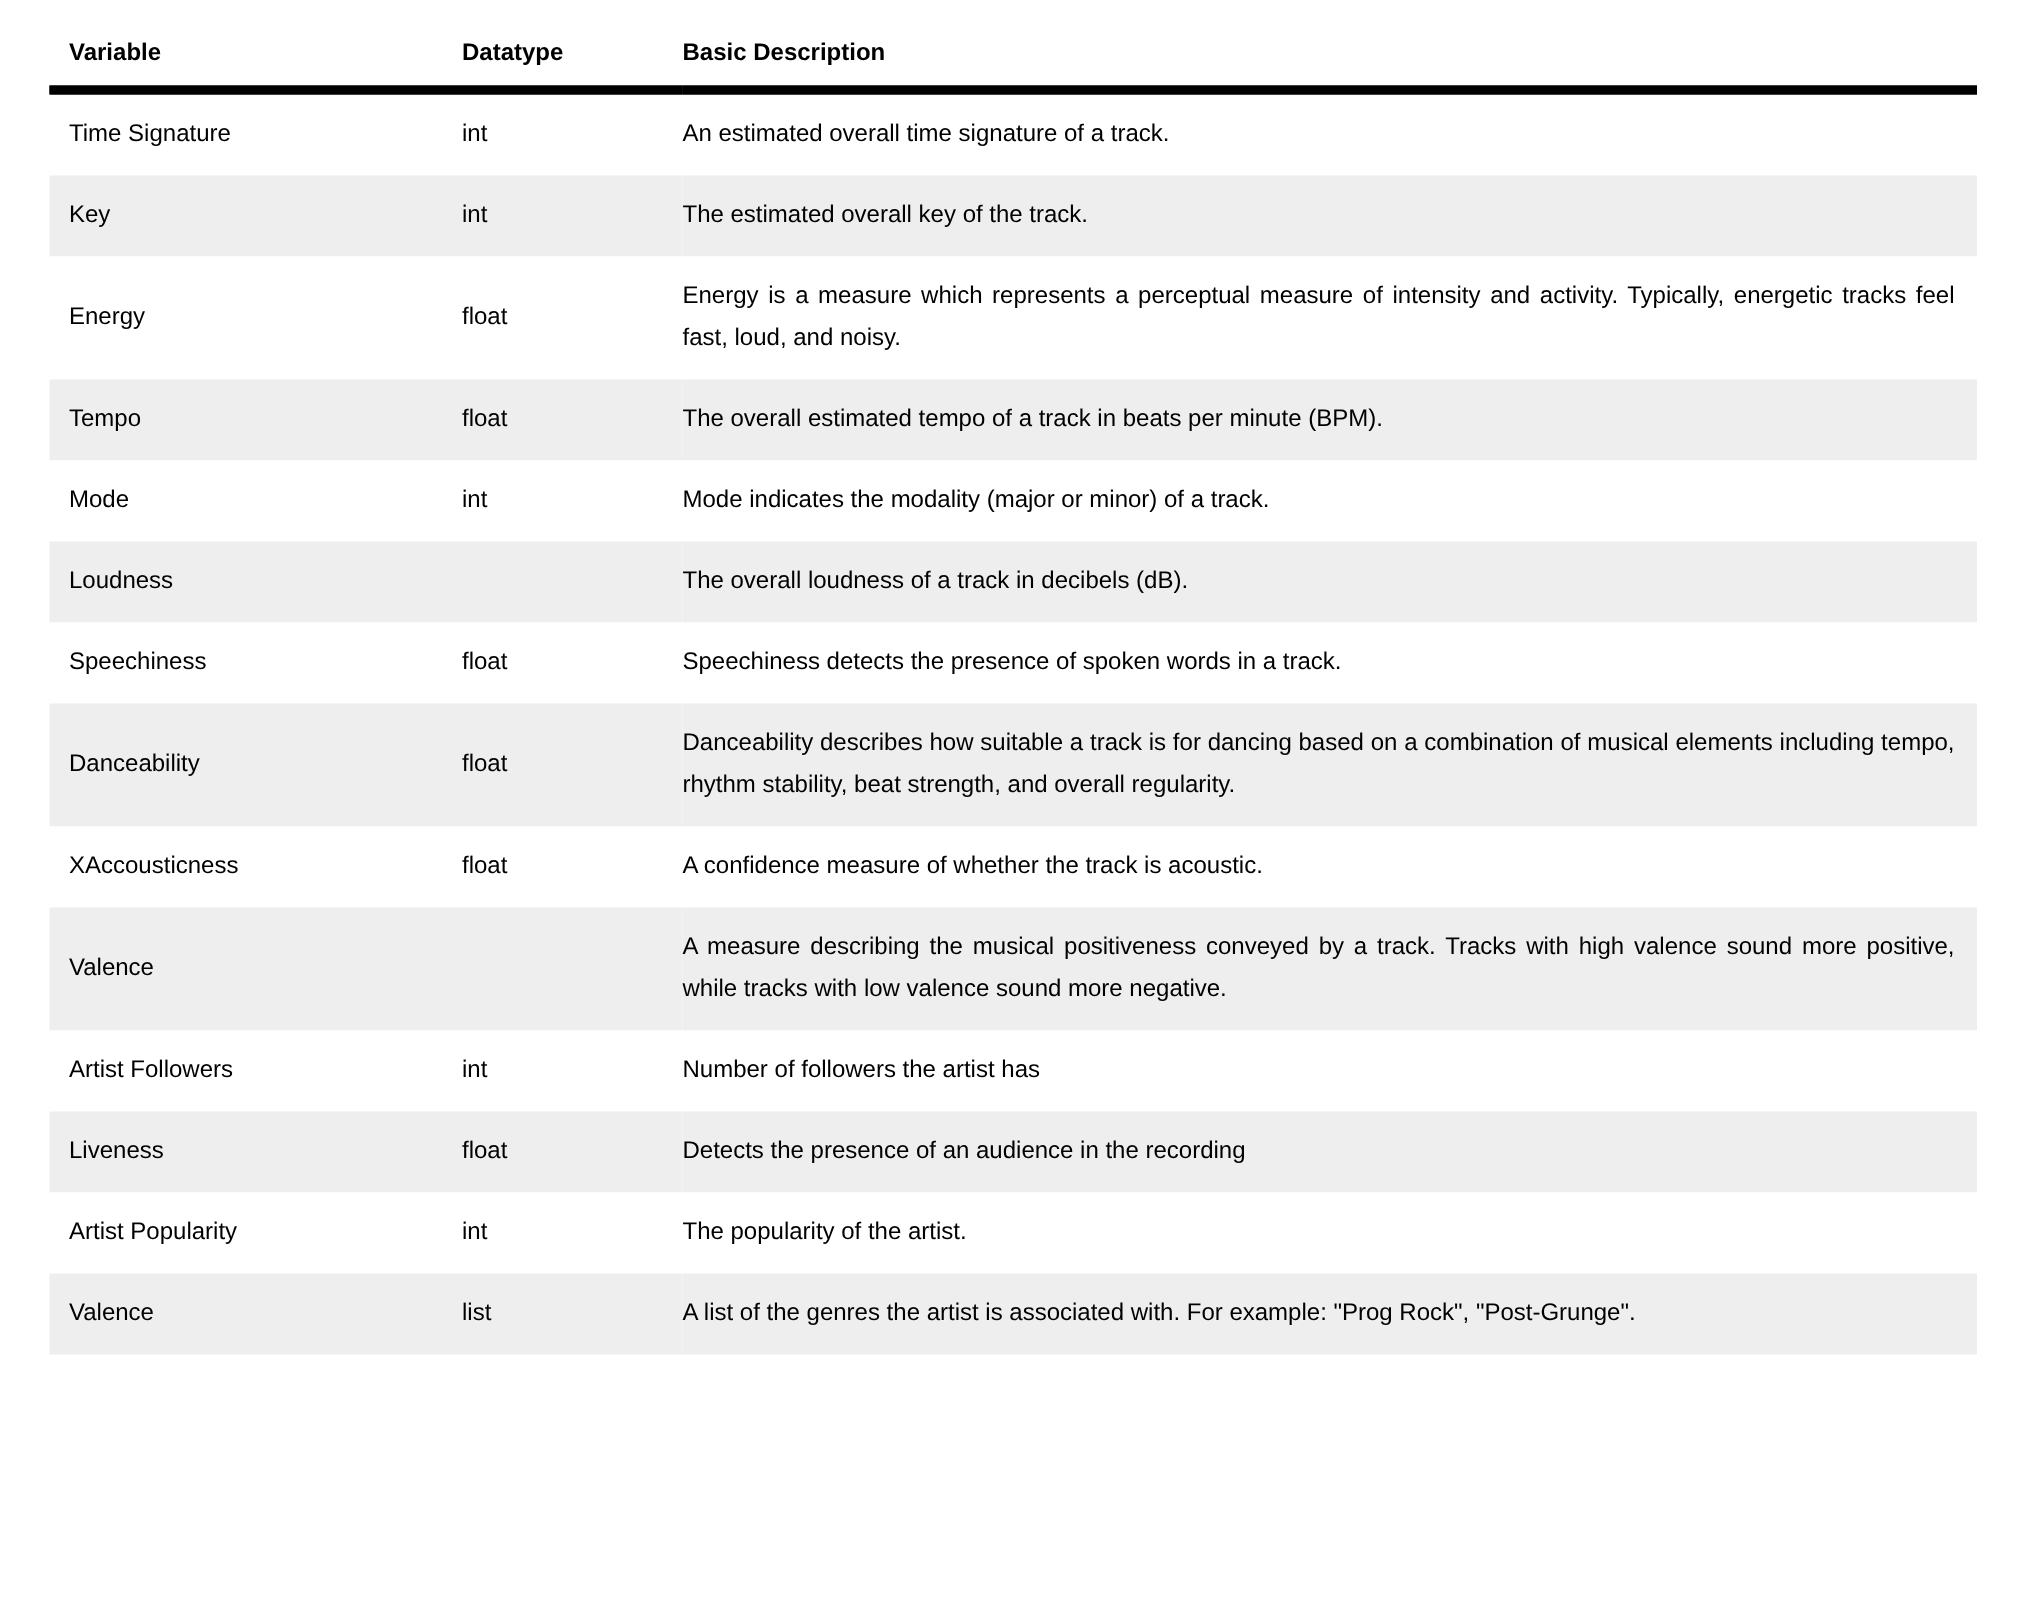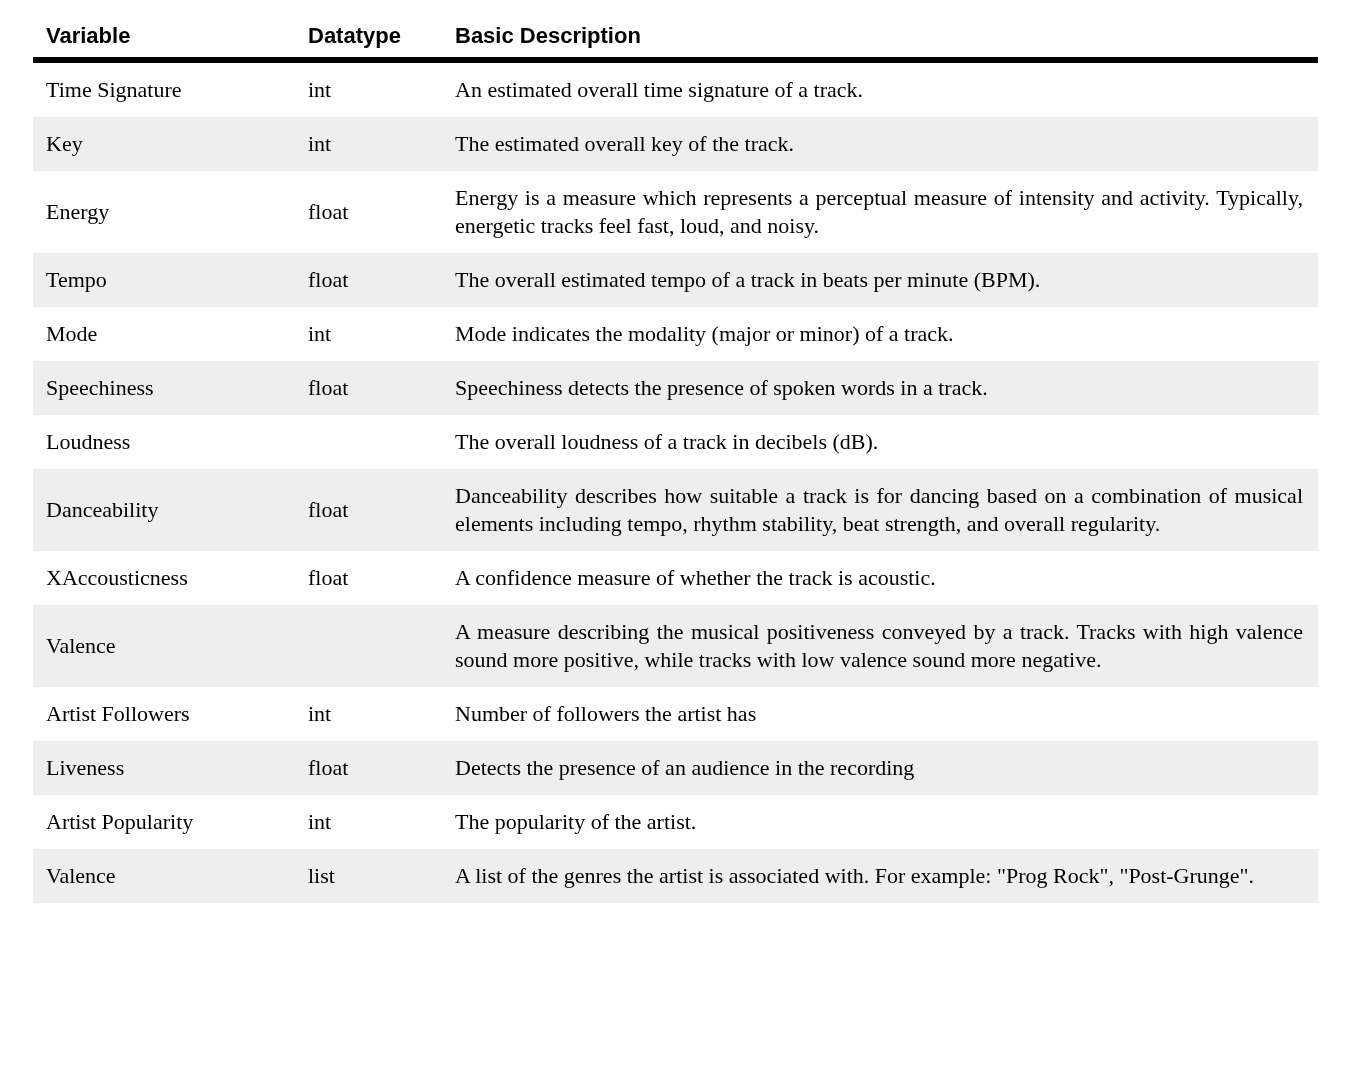--- a/index.html
+++ b/index.html
@@ -14,37 +14,36 @@
   .table-wrap {
     position: absolute;
     left: 33px;
     top: 20px;
     width: 1285px;
   }
   table {
     border-collapse: collapse;
     width: 100%;
     table-layout: fixed;
-    font-size: 22px;
+    font-size: 16px;
     line-height: 28px;
   }
   col.c1 { width: 275px; }
   col.c2 { width: 147px; }
   col.c3 { width: 863px; }
   th {
     text-align: left;
     font-weight: bold;
     vertical-align: bottom;
     padding: 2px 0 7px 0;
     border-bottom: 6px solid var(--rule-color, #000);
   }
   td {
     padding: 13px 0;
     vertical-align: middle;
-    font-family: Liberation Serif, serif;
   }
   .col-var { padding-left: 13px; }
   td.col-desc { text-align: justify; padding-right: 15px; }
   tbody tr { background: var(--plain-row, #fff); }
   tbody tr:nth-child(even) { background: var(--shaded-row, #eee); }
 </style>
 </head>
 <body style="--shaded-row: #eeeeee; --plain-row: #ffffff; --rule-color: #000000; color: rgb(0, 0, 0);">
 
 <div class="table-wrap">
@@ -86,29 +85,29 @@
     <td class="col-desc">The overall estimated tempo of a track in beats per minute (BPM).</td>
   </tr>
 
   <tr>
     <td class="col-var">Mode</td>
     <td class="col-type">int</td>
     <td class="col-desc">Mode indicates the modality (major or minor) of a track.</td>
   </tr>
 
   <tr>
+    <td class="col-var">Loudness</td>
+    <td class="col-type"></td>
+    <td class="col-desc">The overall loudness of a track in decibels (dB).</td>
+  </tr>
+
+  <tr>
     <td class="col-var">Speechiness</td>
     <td class="col-type">float</td>
     <td class="col-desc">Speechiness detects the presence of spoken words in a track.</td>
-  </tr>
-
-  <tr>
-    <td class="col-var">Loudness</td>
-    <td class="col-type"></td>
-    <td class="col-desc">The overall loudness of a track in decibels (dB).</td>
   </tr>
 
   <tr>
     <td class="col-var">Danceability</td>
     <td class="col-type">float</td>
     <td class="col-desc">Danceability describes how suitable a track is for dancing based on a combination of musical elements including tempo, rhythm stability, beat strength, and overall regularity.</td>
   </tr>
 
   <tr>
     <td class="col-var">XAccousticness</td>

